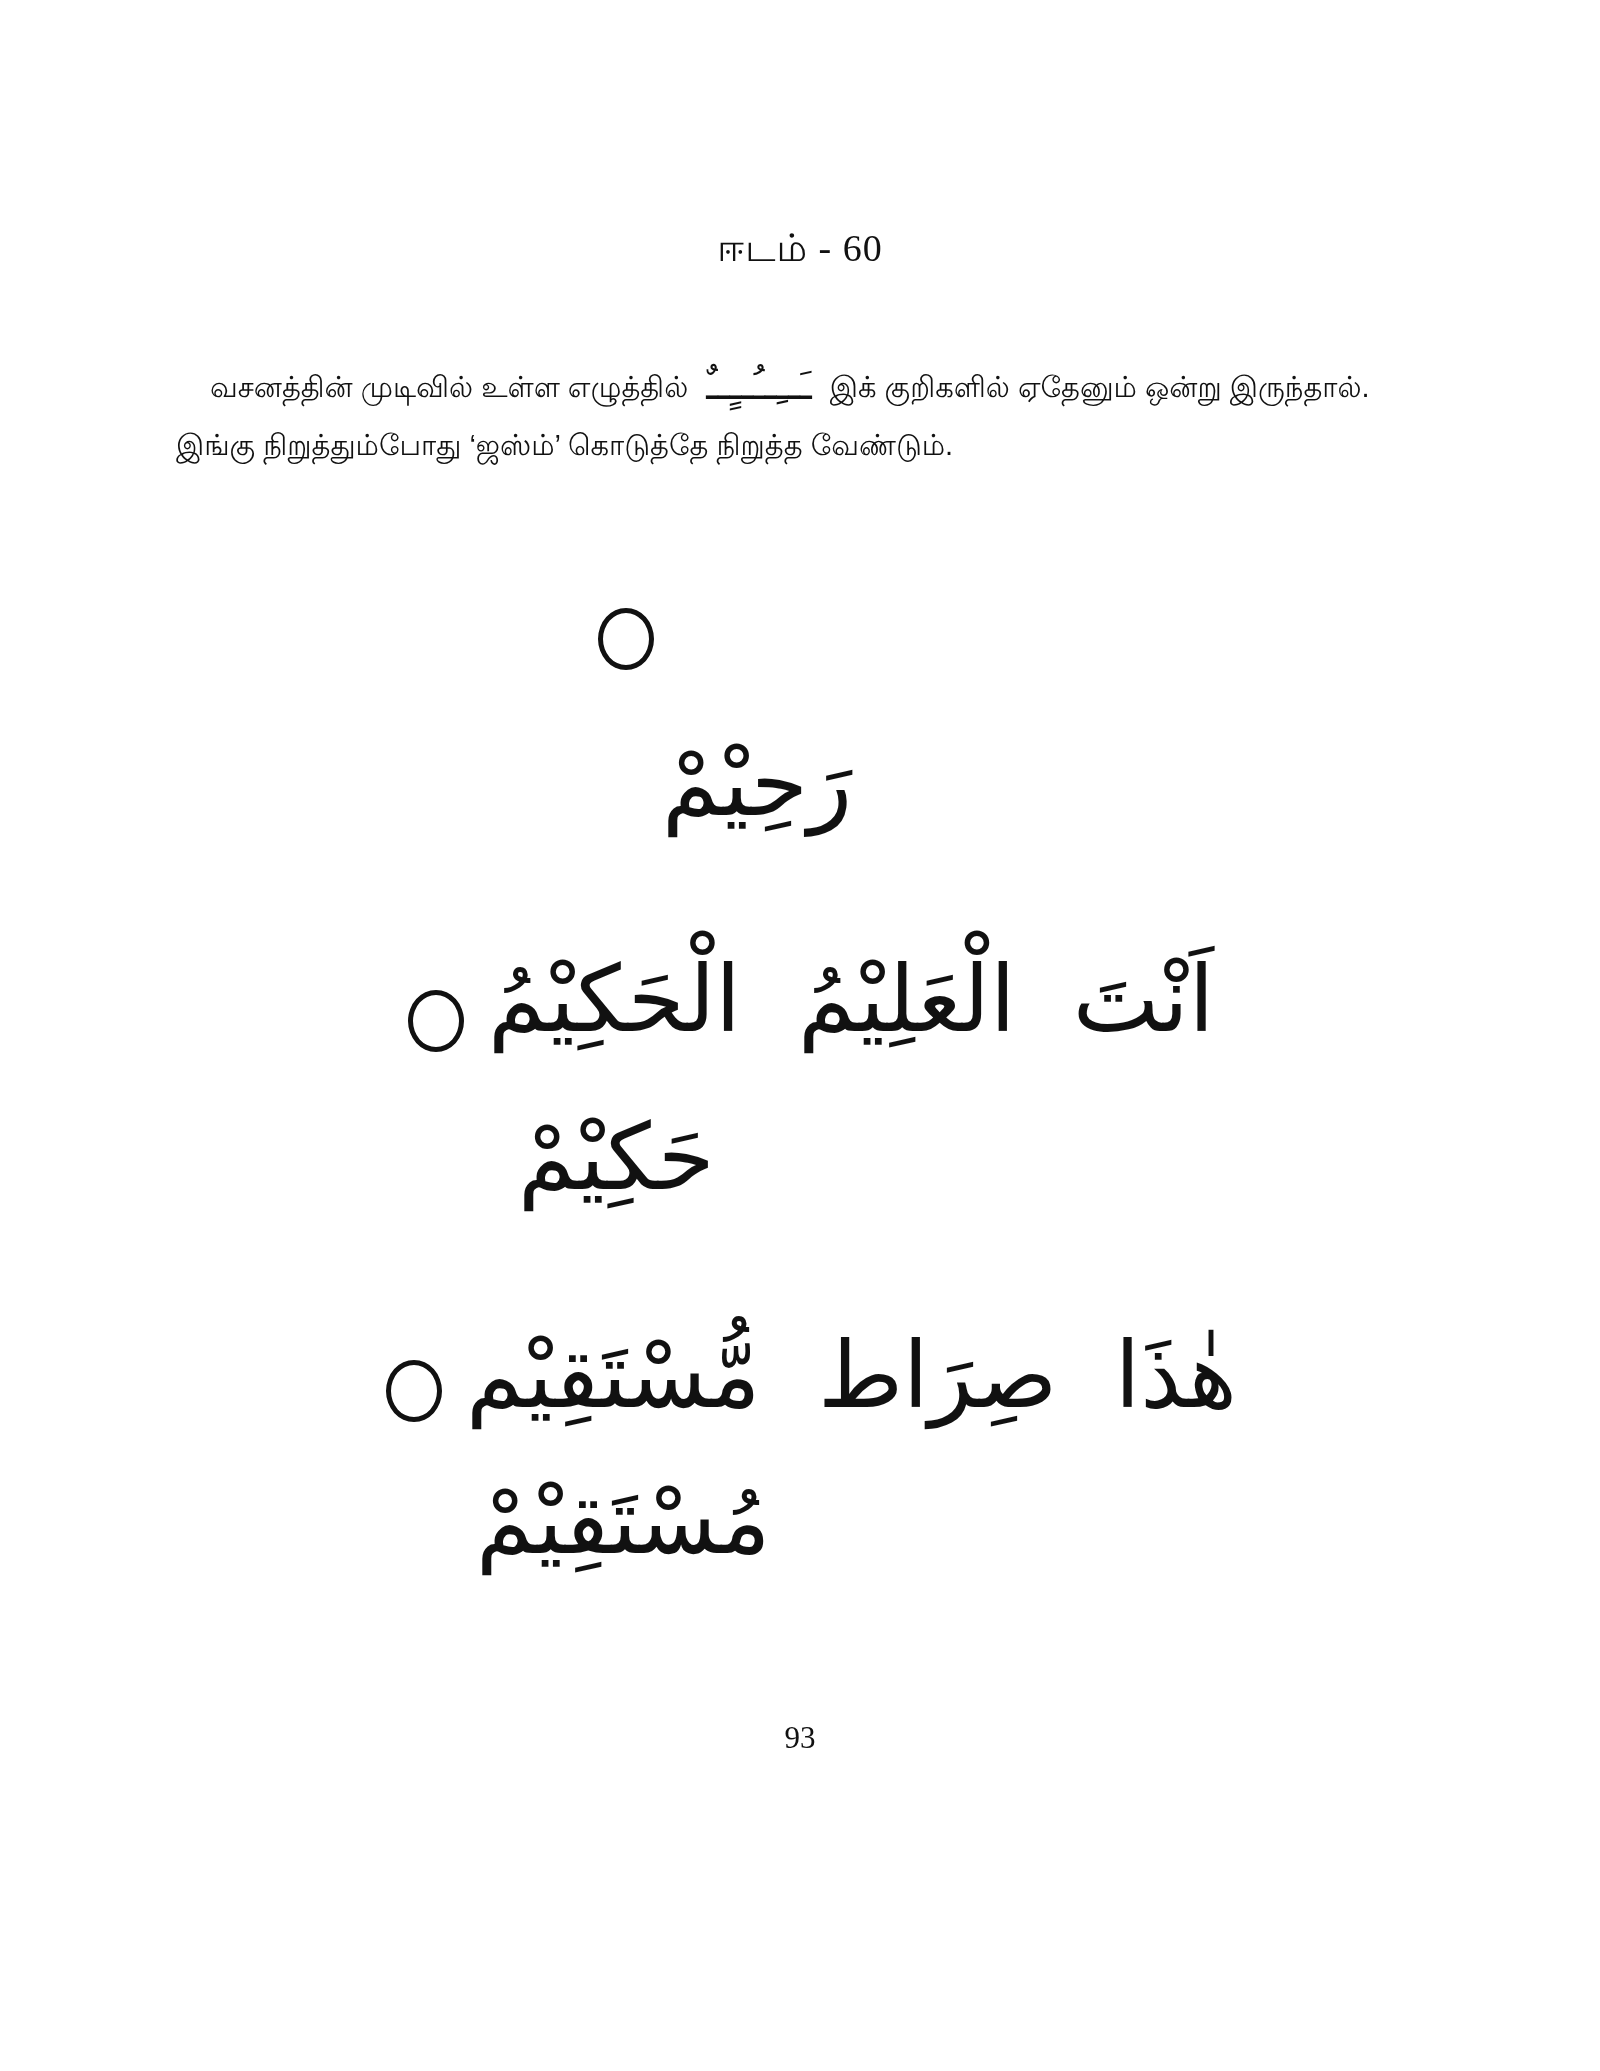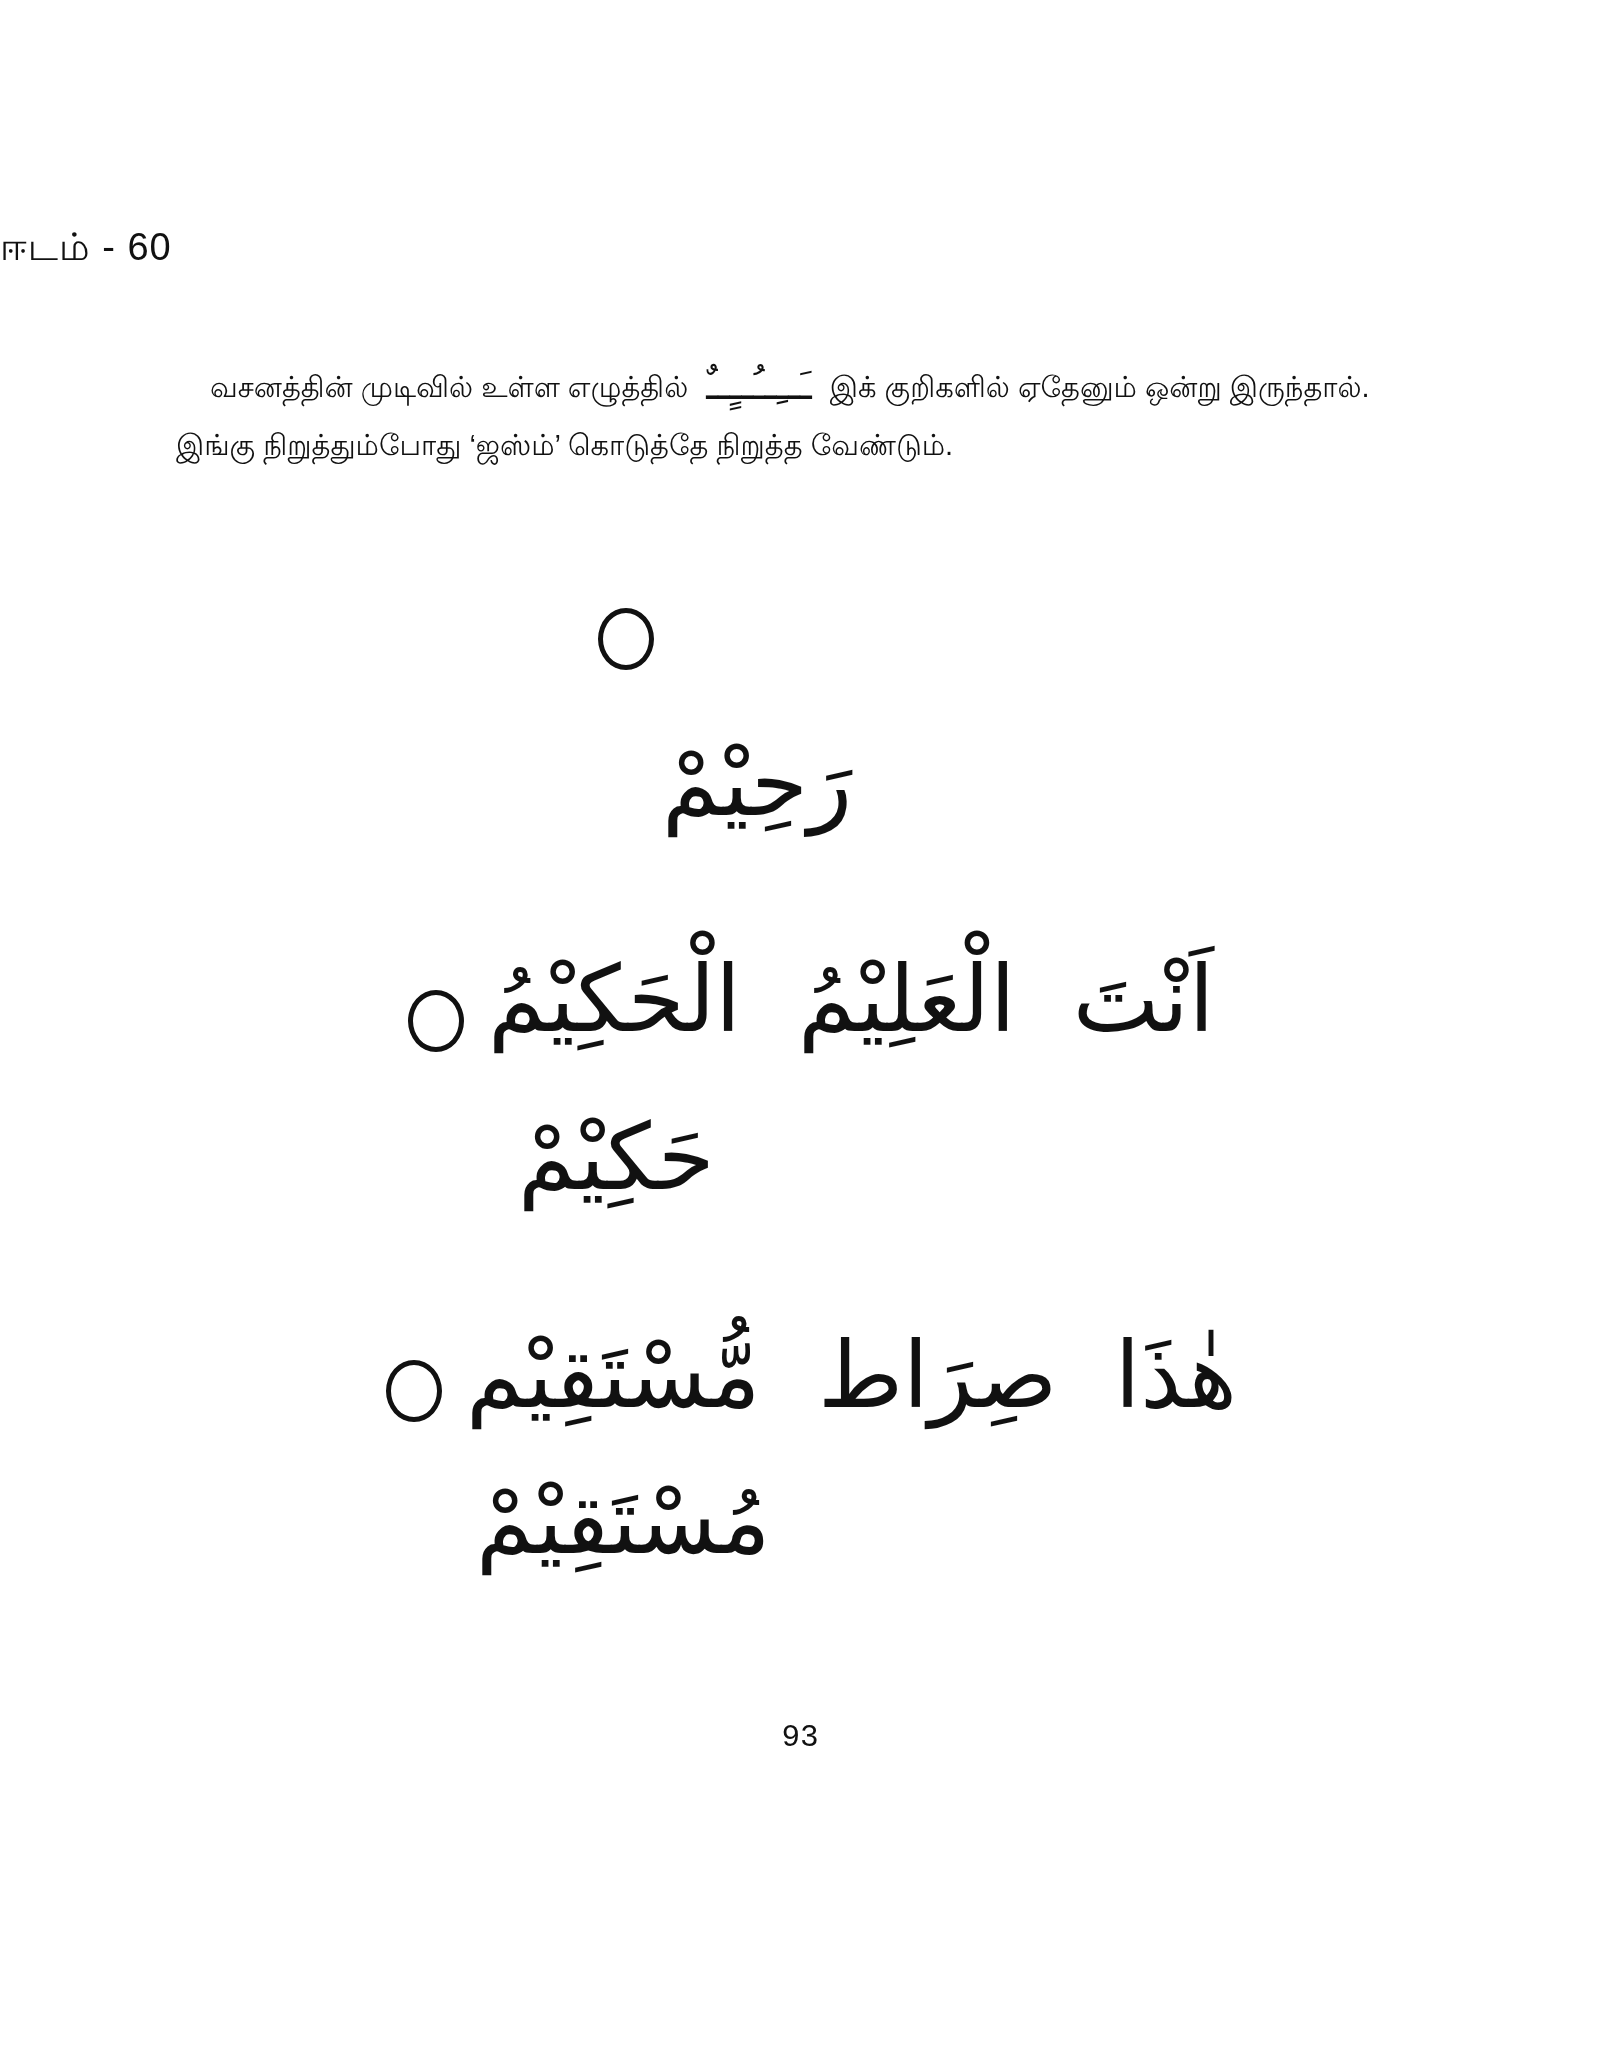--- a/index.html
+++ b/index.html
@@ -9,22 +9,23 @@
     margin:0 auto;
     background:#ffffff;
     color:#111111;
     font-family:"Liberation Sans", sans-serif;
     overflow:hidden;
   }
 
   
   .title {
     position:absolute; top:226px; left:0; width:100%;
+    text-align:center;
     font-size:38px; letter-spacing:1px;
-    font-family:Liberation Sans, sans-serif;
+    font-family:Liberation Serif, serif;
   }
 
   
   .para {
     position:absolute; top:358px; left:176px; width:1280px;
     font-size:29px; line-height:58px;
   }
   .para .line { white-space:nowrap; }
   .para .line.first { padding-left:34px; }
   .tamil { unicode-bidi:isolate; }
@@ -74,21 +75,21 @@
     margin-top:42px;
     flex:none;
     box-sizing:border-box;
   }
 
   
   .pageno {
     position:absolute; top:1720px; left:0; width:100%;
     text-align:center;
     font-size:31px;
-    font-family:Liberation Mono, monospace;
+    font-family:Liberation Serif, serif;
   }
 </style>
 </head>
 <body>
 
 <div class="page">
 
   <div class="title">ஈடம் - 60</div>
 
   <div class="para">

